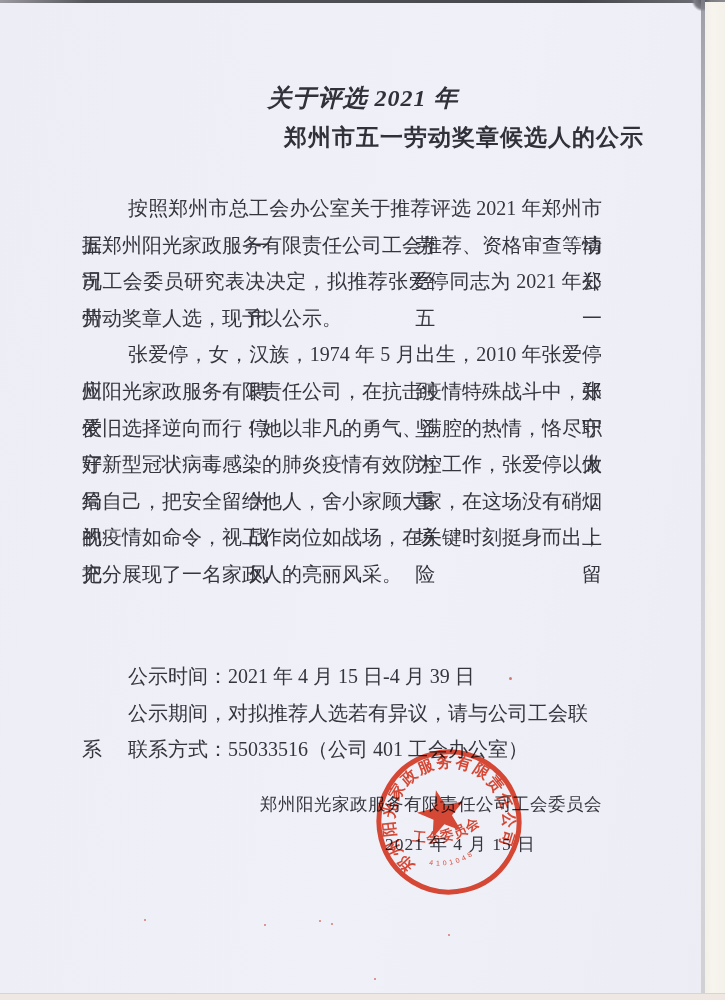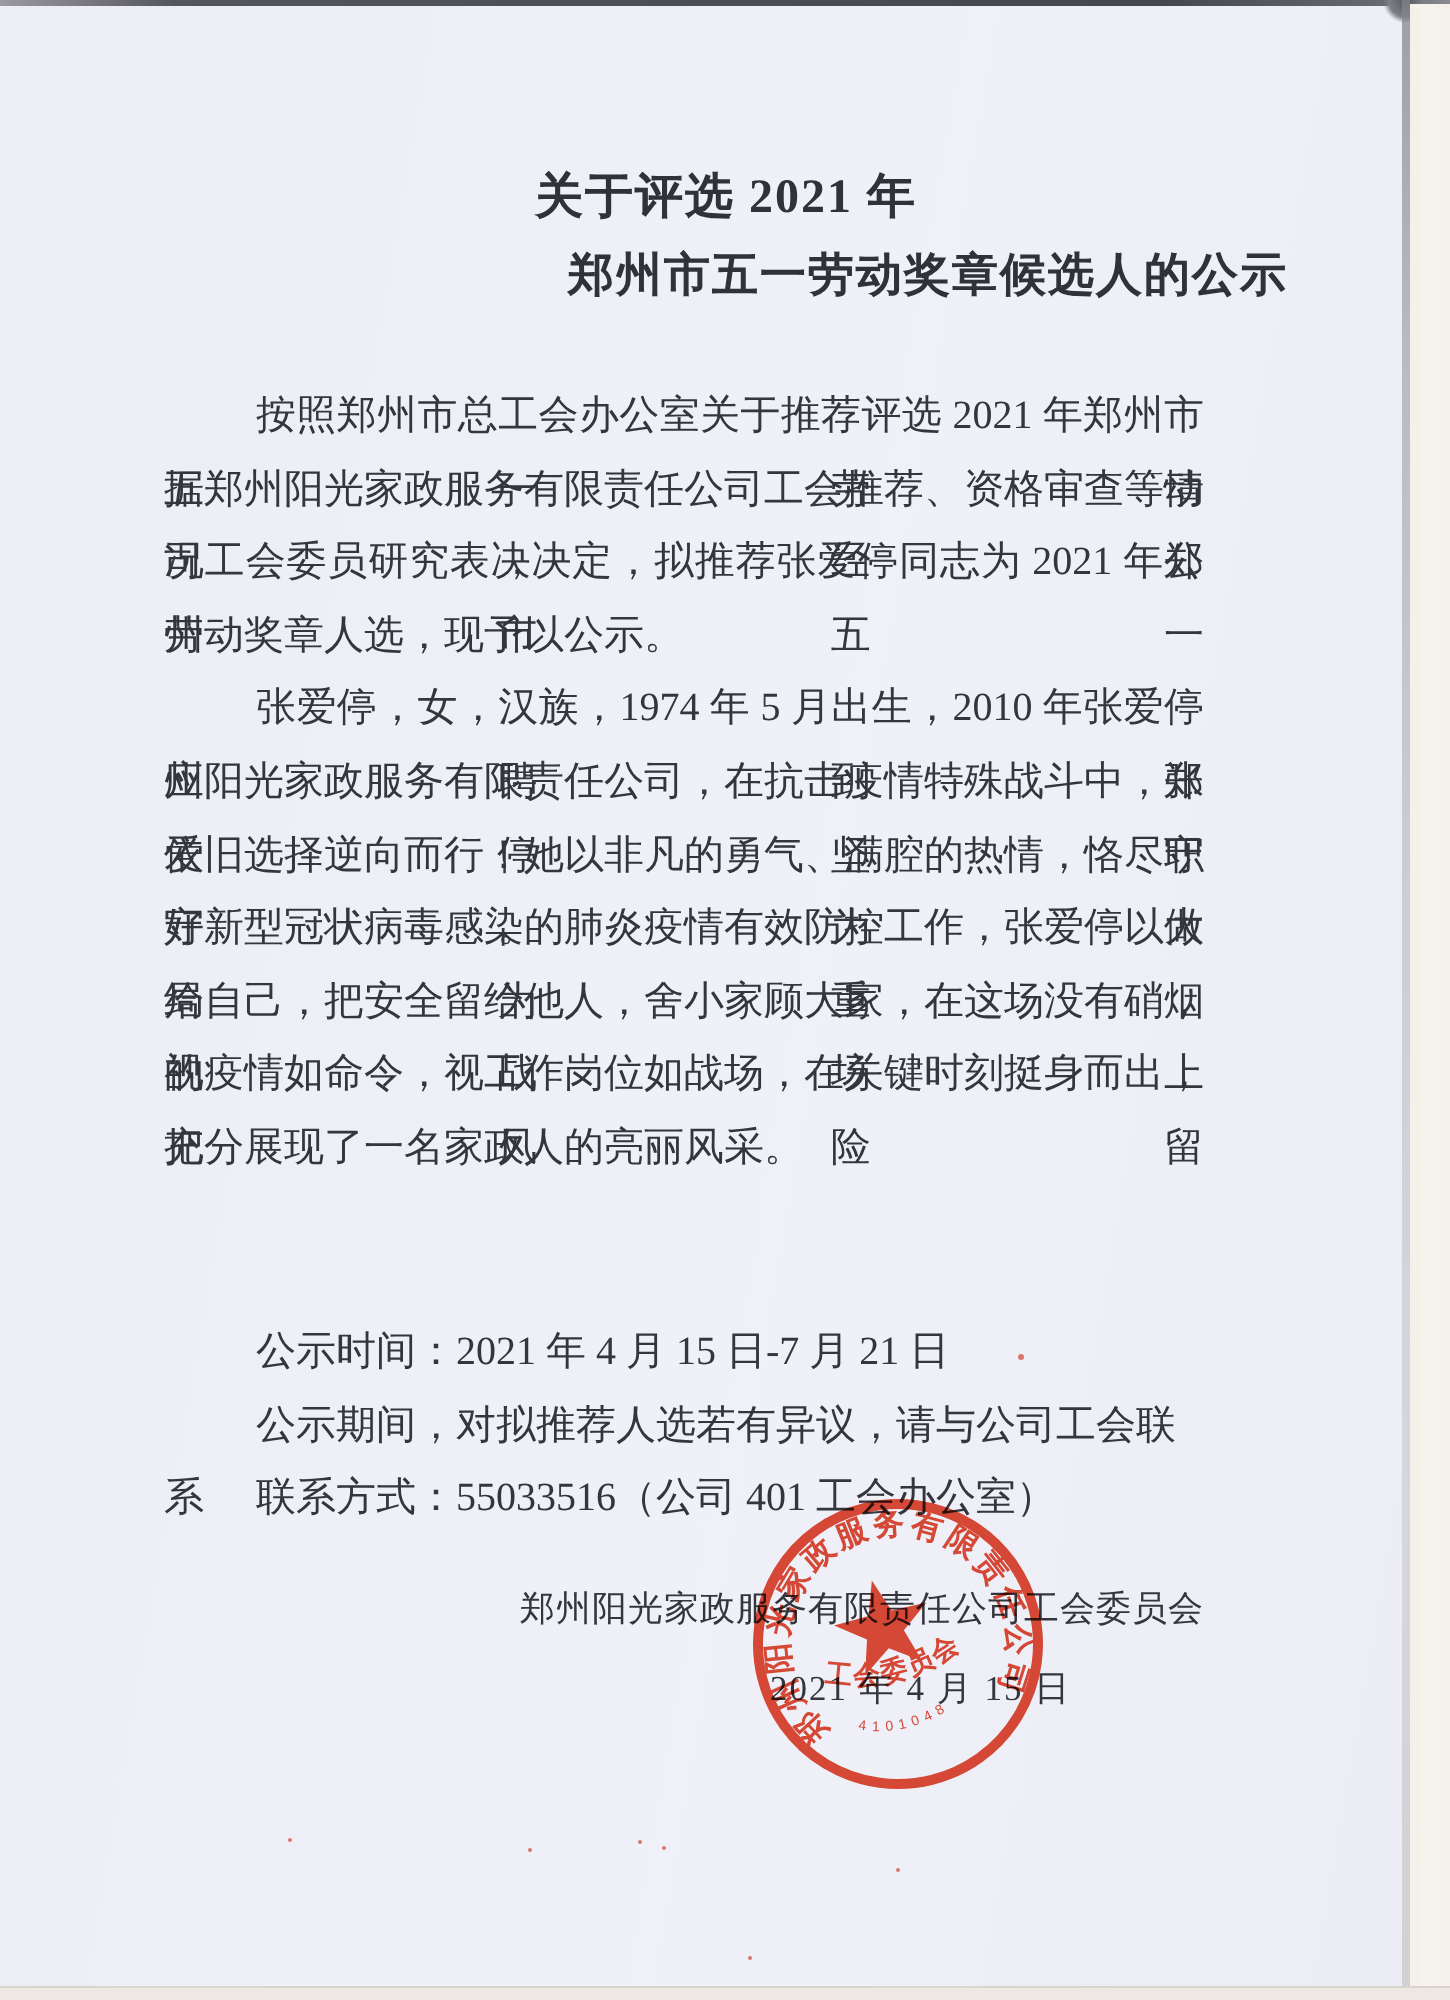--- a/index.html
+++ b/index.html
@@ -36,21 +36,21 @@
   .edge-bottom {
     position: absolute; left: 0; bottom: 0; width: 725px; height: 7px;
     background: #efe8e2;
     border-top: 1px solid #d9d4cf;
   }
   
   .title {
     position: absolute; left: 82px; width: 562px;
     text-align: center; font-weight: bold; color: #303139;
   }
-  .title1 { top: 82px; font-size: 24px; letter-spacing: 1px; }
+  .title1 { top: 82px; font-size: 24px; letter-spacing: 1px; font-style: italic; }
   .title2 { top: 122px; font-size: 23px; letter-spacing: 1px; text-align: right; }
   .body-block {
     position: absolute; left: 82px; top: 175px; width: 520px;
     font-size: 20px; color: #34353d; margin-top: 15px;
   }
   .info-block {
     position: absolute; left: 82px; top: 658px; width: 520px;
     font-size: 20px; color: #34353d;
   }
   .bodyline {
@@ -100,21 +100,21 @@
     <div class="bodyline indent">张爱停，女，汉族，1974 年 5 月出生，2010 年张爱停应聘到郑</div>
     <div class="bodyline">州阳光家政服务有限责任公司，在抗击疫情特殊战斗中，张爱停坚守</div>
     <div class="bodyline">依旧选择逆向而行！她以非凡的勇气、满腔的热情，恪尽职守。为做</div>
     <div class="bodyline">好新型冠状病毒感染的肺炎疫情有效防控工作，张爱停以大局为重，</div>
     <div class="bodyline">给自己，把安全留给他人，舍小家顾大家，在这场没有硝烟的战场上</div>
     <div class="bodyline">视疫情如命令，视工作岗位如战场，在关键时刻挺身而出，把风险留</div>
     <div class="bodyline short">充分展现了一名家政人的亮丽风采。</div>
   </div>
 
   <div class="info-block">
-    <div class="bodyline short indent">公示时间：2021 年 4 月 15 日-7 月 21 日</div>
+    <div class="bodyline short indent">公示时间：2021 年 4 月 15 日-4 月 39 日</div>
     <div class="bodyline short indent">公示期间，对拟推荐人选若有异议，请与公司工会联系</div>
     <div class="bodyline short indent">联系方式：55033516（公司 401 工会办公室）</div>
   </div>
 
   <div class="signature">郑州阳光家政服务有限责任公司工会委员会</div>
   <div class="datetext">2021 年 4 月 15 日</div>
 
   <div class="stamp">
     <svg width="170" height="170" viewBox="0 0 170 170">
       <defs>

